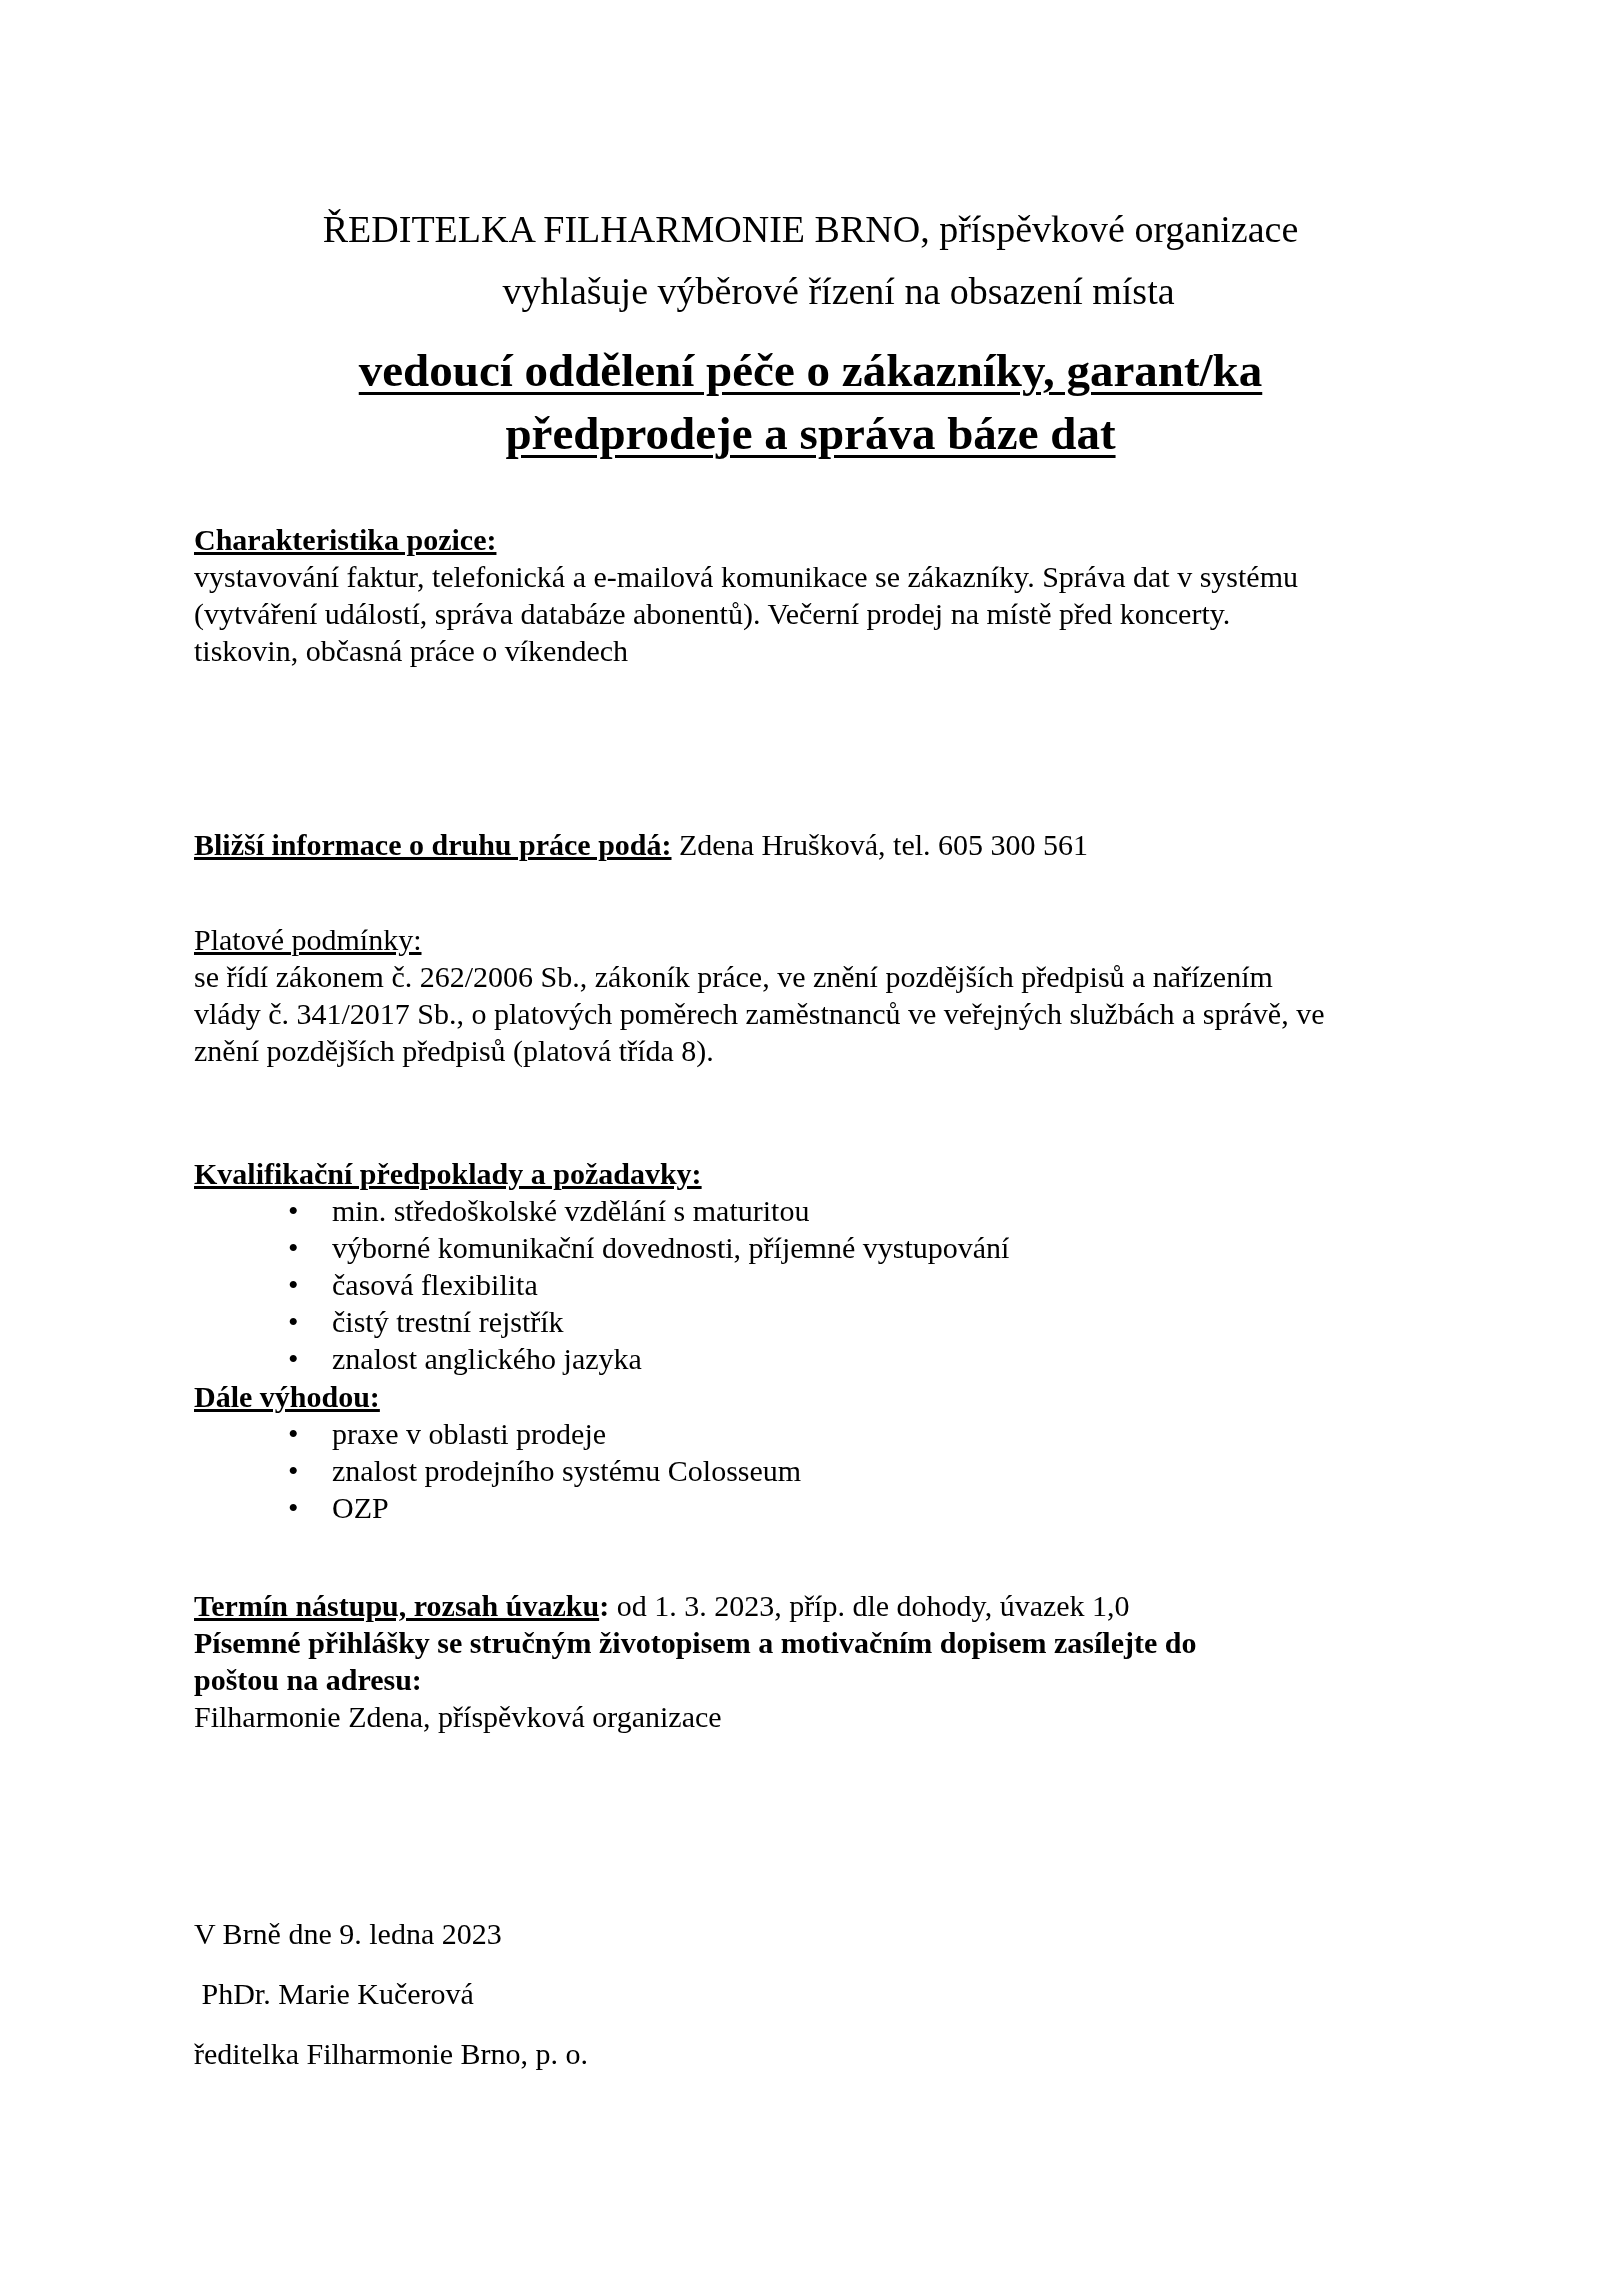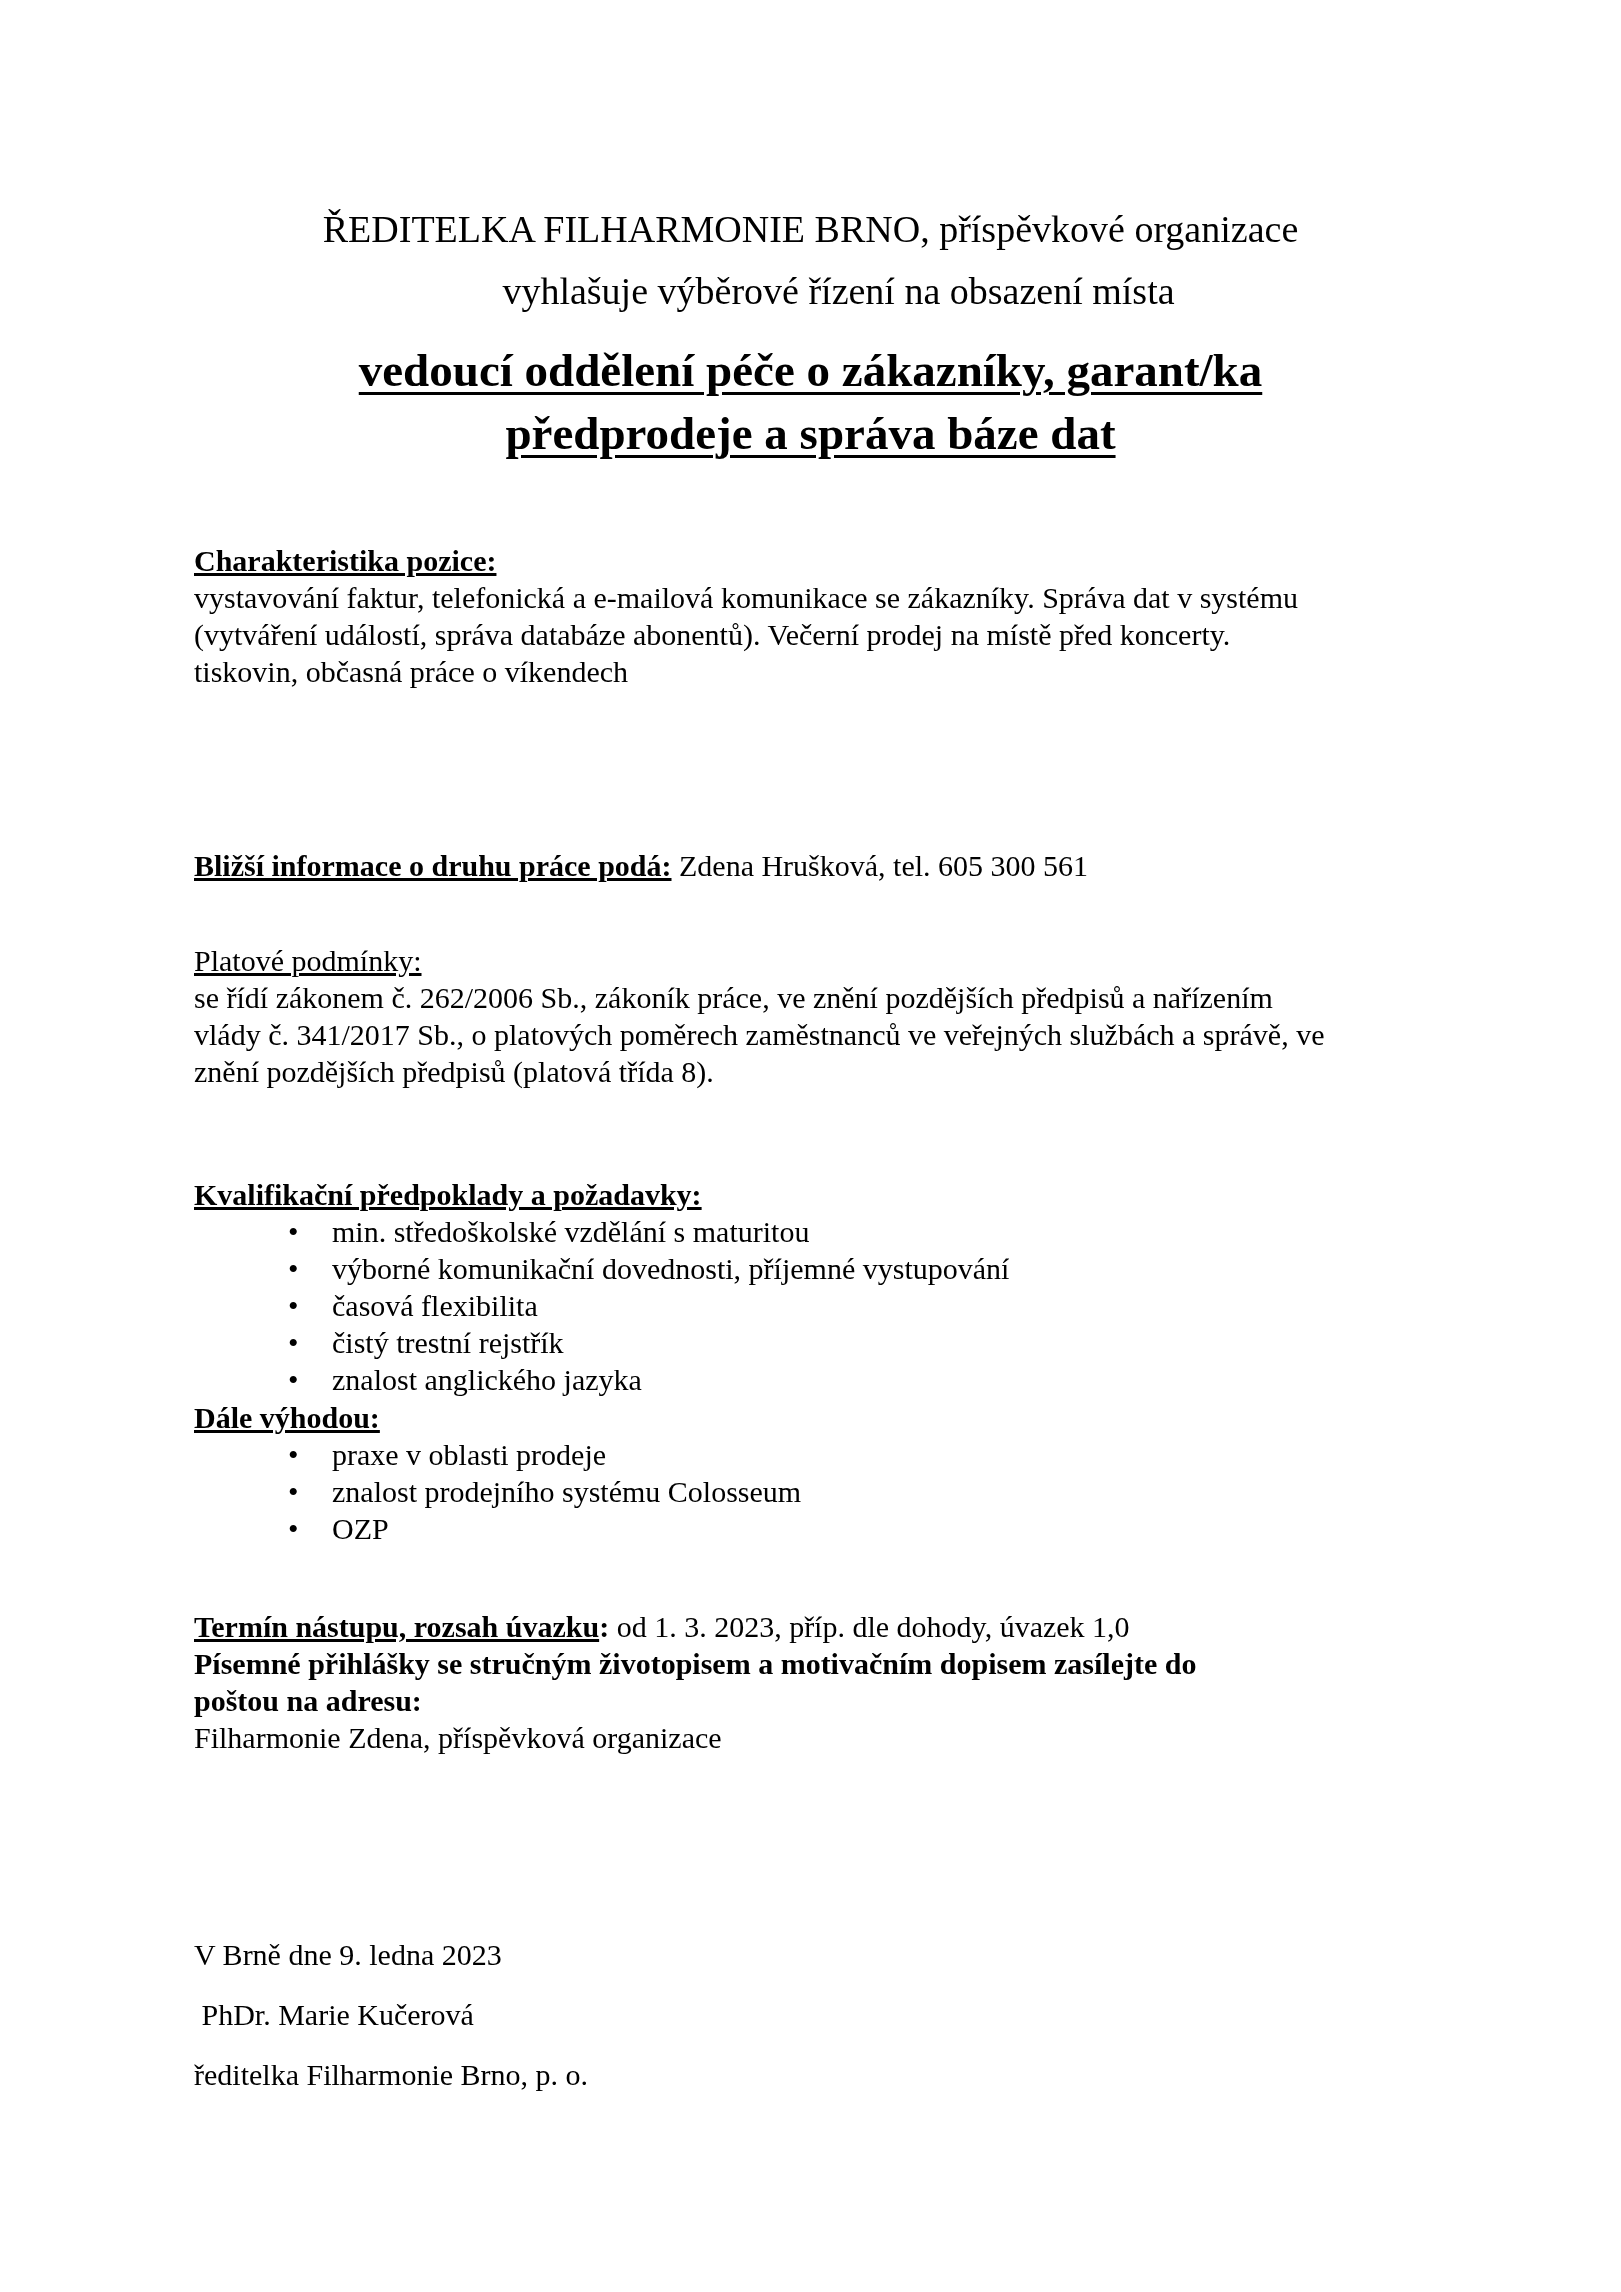--- a/index.html
+++ b/index.html
@@ -7,21 +7,21 @@
       width: 1621px; height: 2293px; position: relative; overflow: hidden;
       font-family: "Liberation Serif", "DejaVu Serif", serif;
       color: #000;
     }
     .page { position: absolute; left: 0; top: 0; width: 1621px; height: 2293px; }
     .abs { position: absolute; white-space: nowrap; }
     .center { left: 0; width: 1621px; text-align: center; }
     .h1 { font-size: 38px; }
     .h2 { font-size: 38px; padding-left: 28px; }
     .title { font-size: 47px; font-weight: bold; text-decoration: underline; text-decoration-thickness: 2.9px; text-underline-offset: 5.9px; }
-    .body { font-size: 30px; left: 194px; line-height: 37px; margin-top: 21px; }
+    .body { font-size: 30px; left: 194px; line-height: 37px; }
     .u { text-decoration: underline; }
     .b { font-weight: bold; }
     .lbl { font-weight: bold; text-decoration: underline; }
     ul.bl { list-style: none; margin: 0; padding: 0; position: absolute; left: 0; }
     ul.bl li { position: relative; padding-left: 0; height: 37px; line-height: 37px; font-size: 30px; white-space: nowrap; }
     ul.bl li .dot { position: absolute; left: 0; top: 0; width: 29px; }
     ul.bl li .txt { position: absolute; left: 44px; top: 0; }
     a.mail { color: #1a5fa8; text-decoration: underline; font-weight: normal; }
   </style>
 </head>

